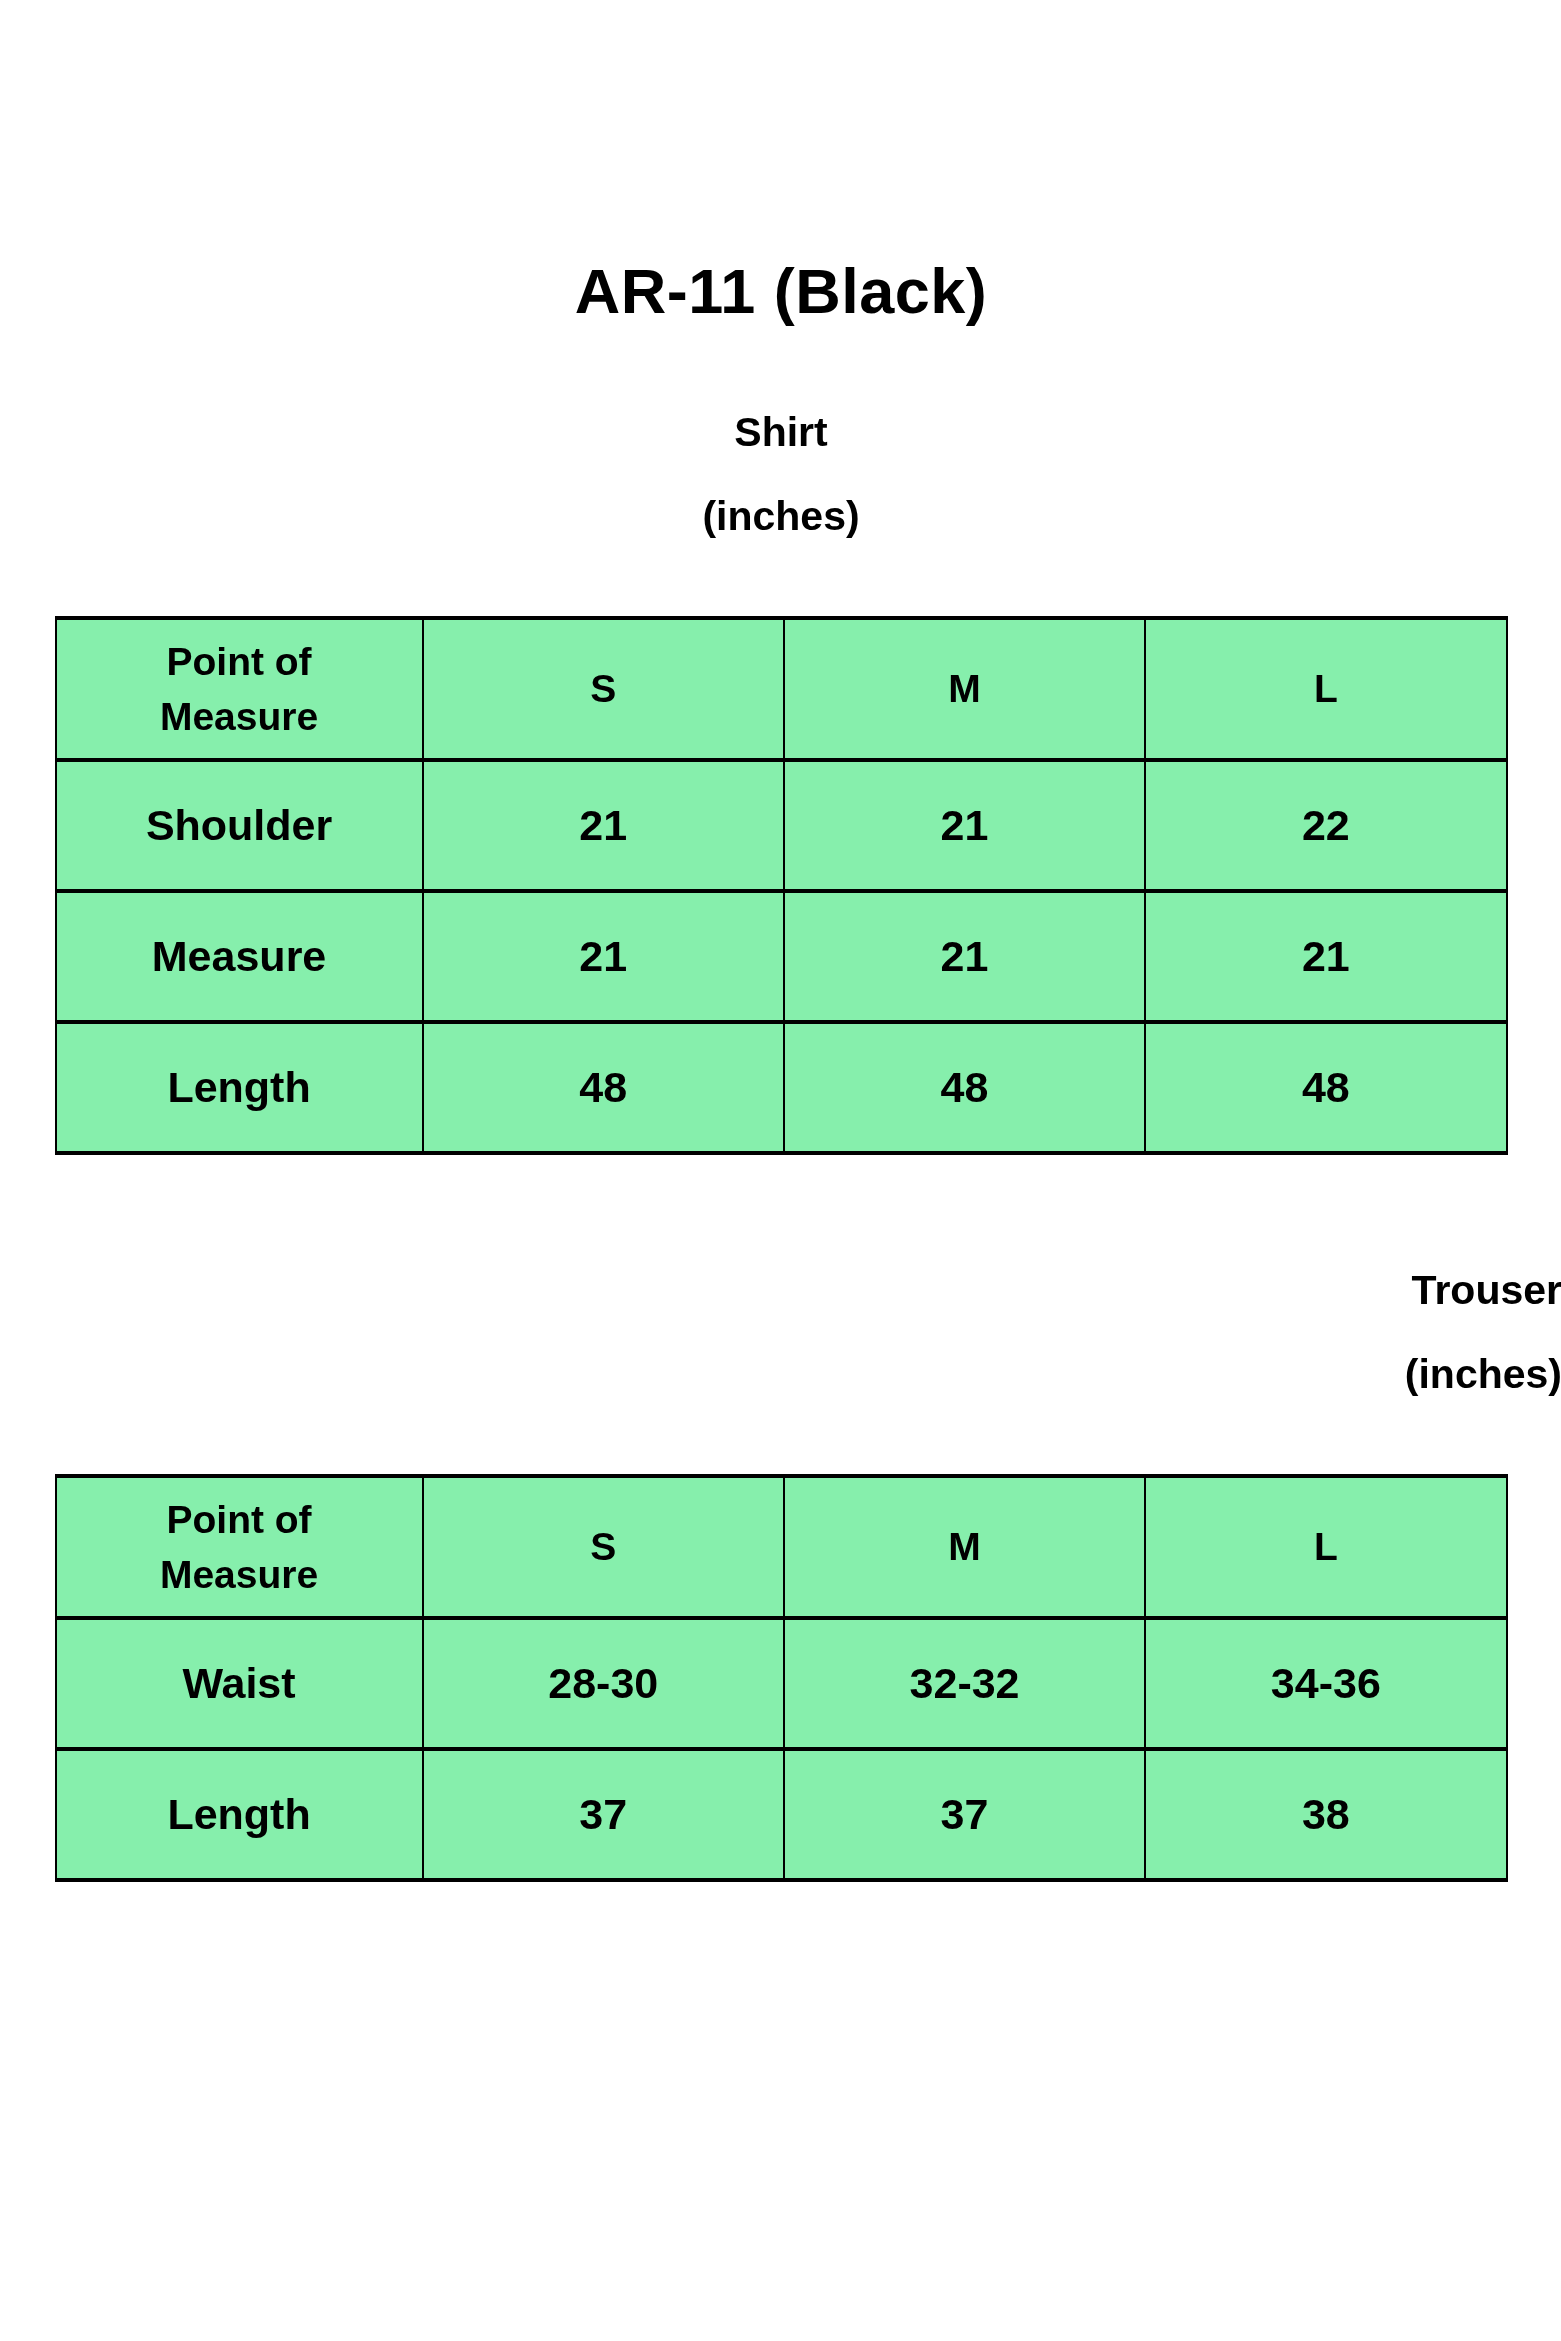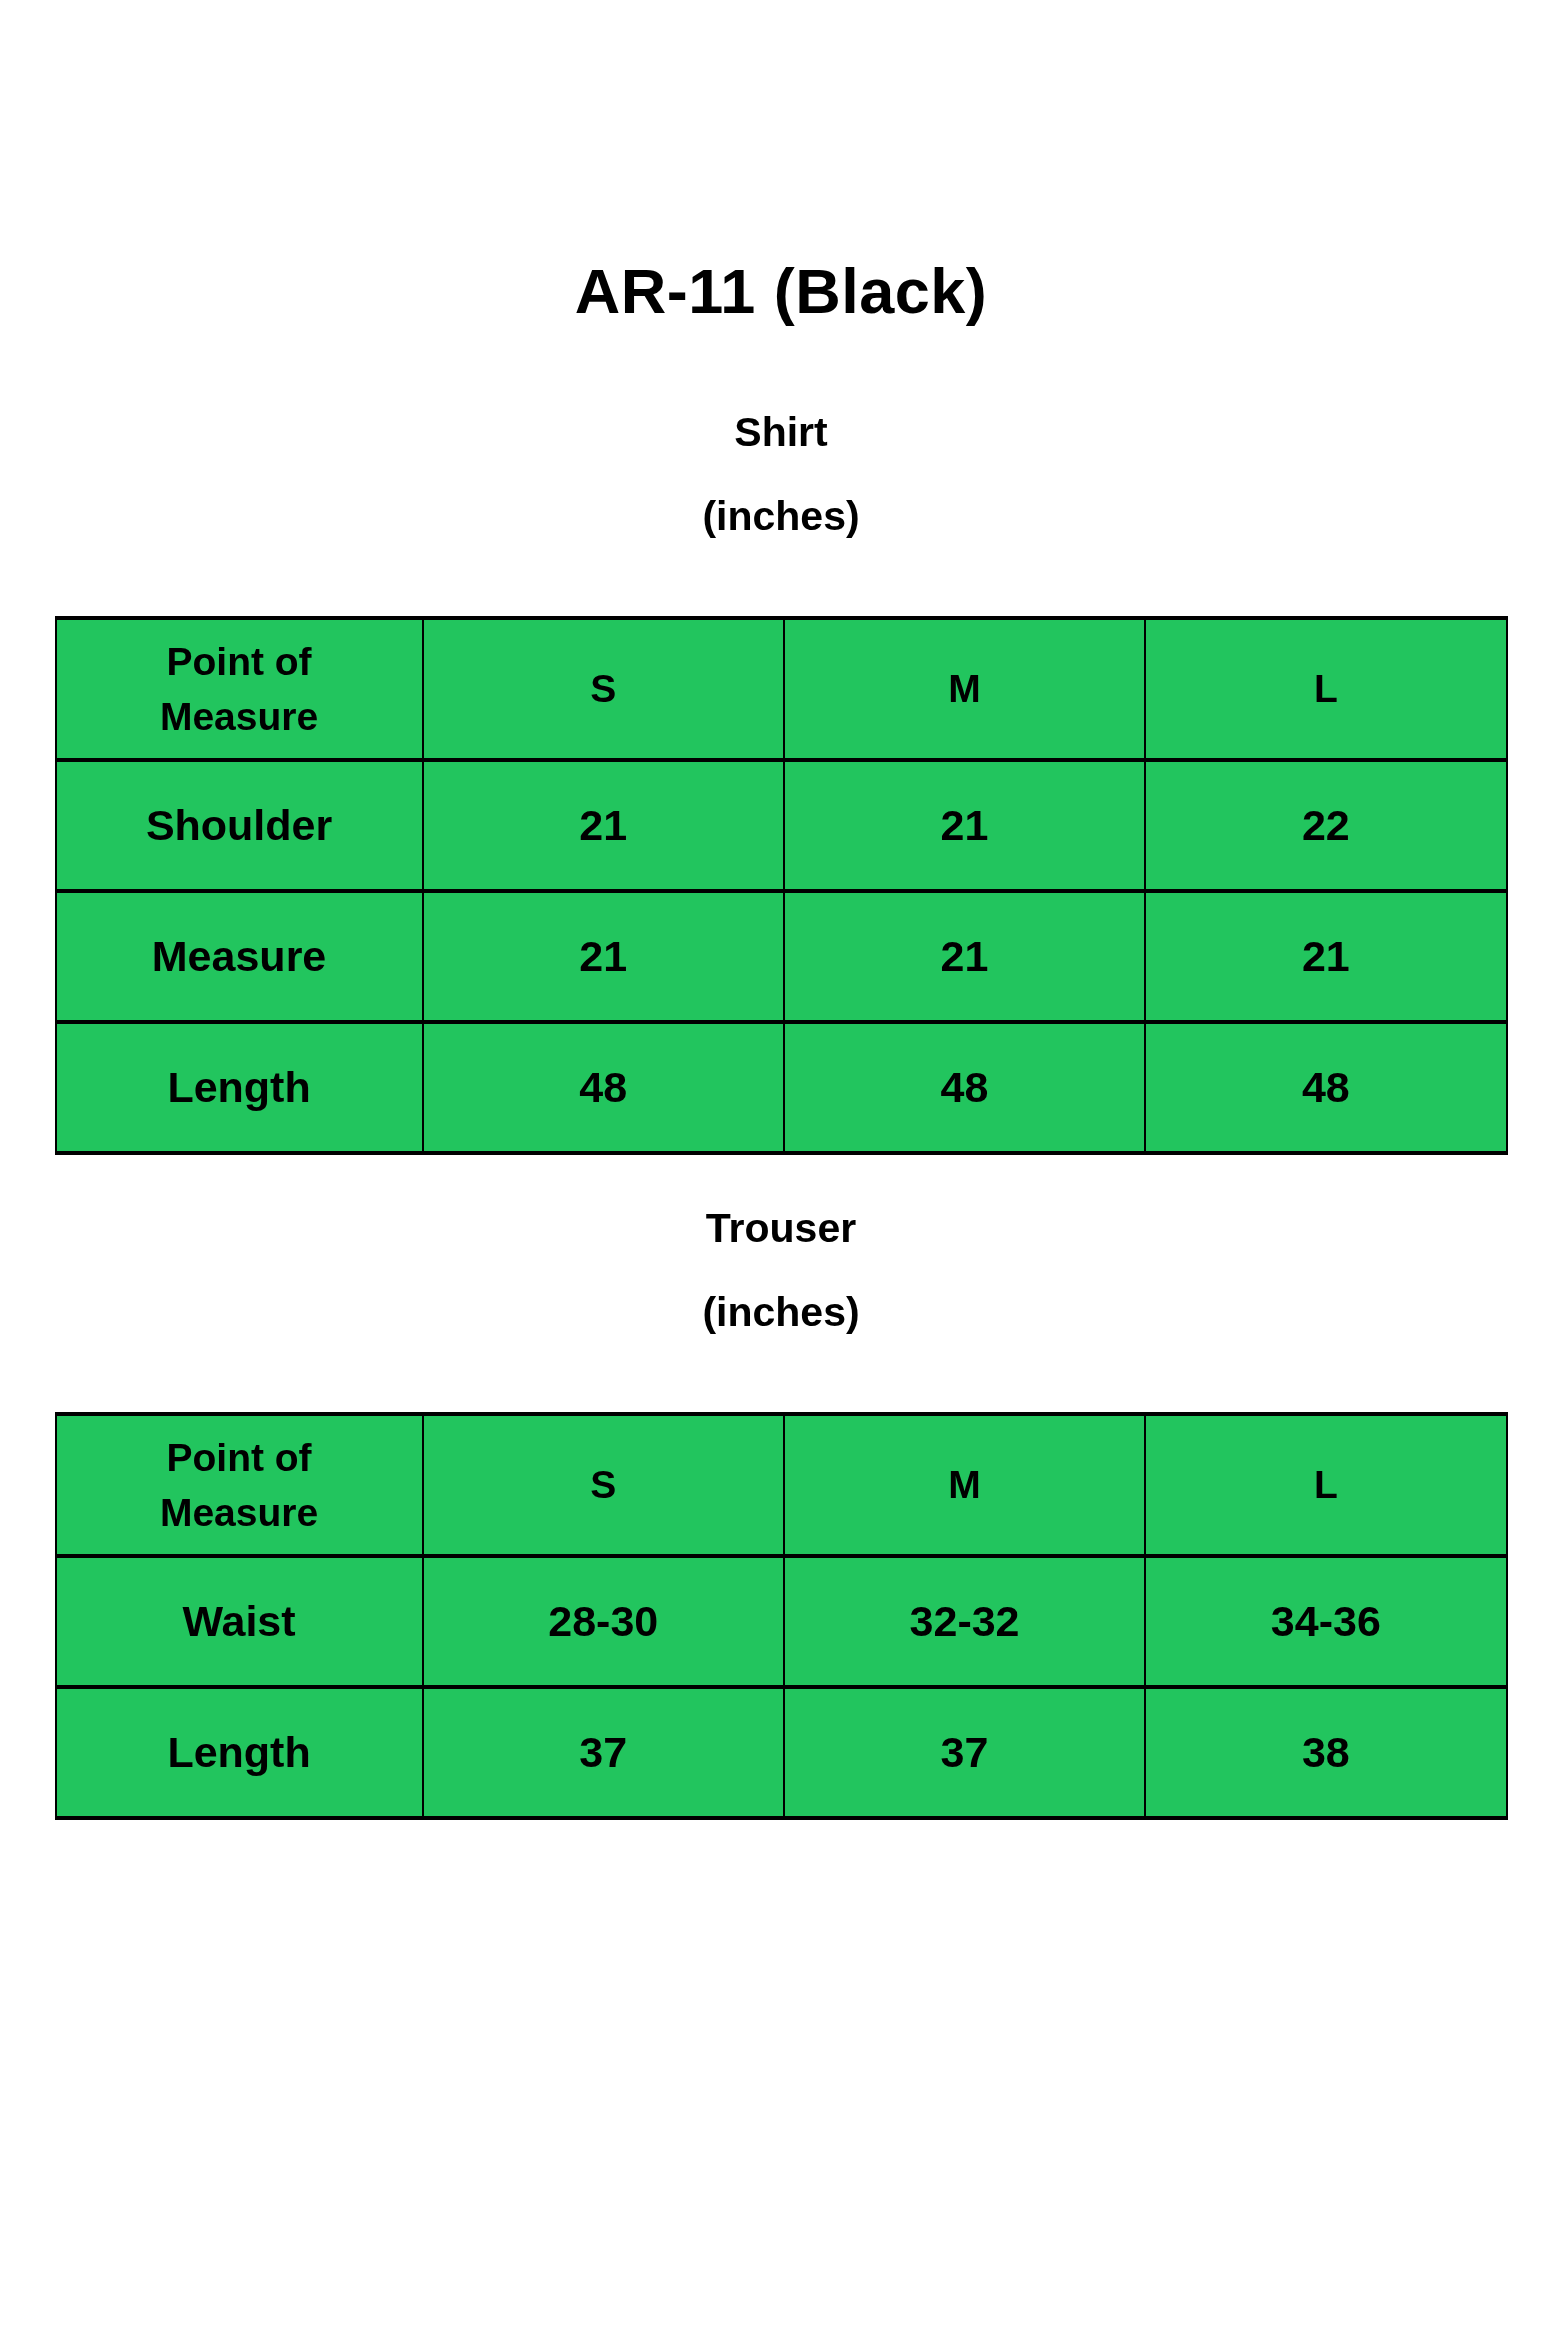--- a/index.html
+++ b/index.html
@@ -23,27 +23,27 @@
   }
   .section-heading {
     margin: 0 auto;
     text-align: center;
     font-size: 41px;
     font-weight: 700;
     line-height: 84px;
   }
   .section-heading .heading-line { display: block; }
   .shirt-heading   { margin-top: 61px; }
-  .trouser-heading { margin-top: 31px; }
+  .trouser-heading { margin-top: 93px; text-align: right; }
   table.size-table {
     border-collapse: collapse;
     table-layout: fixed;
     width: 1453px;
     margin: 58px auto 8px auto;
-    background: #22c55e;
+    background: #86efac;
   }
   table.size-table th,
   table.size-table td {
     border-left: 2.9px solid #000000;
     border-right: 2.9px solid #000000;
     border-top: 4.4px solid #000000;
     border-bottom: 4.4px solid #000000;
     text-align: center;
     vertical-align: middle;
     padding: 0;

